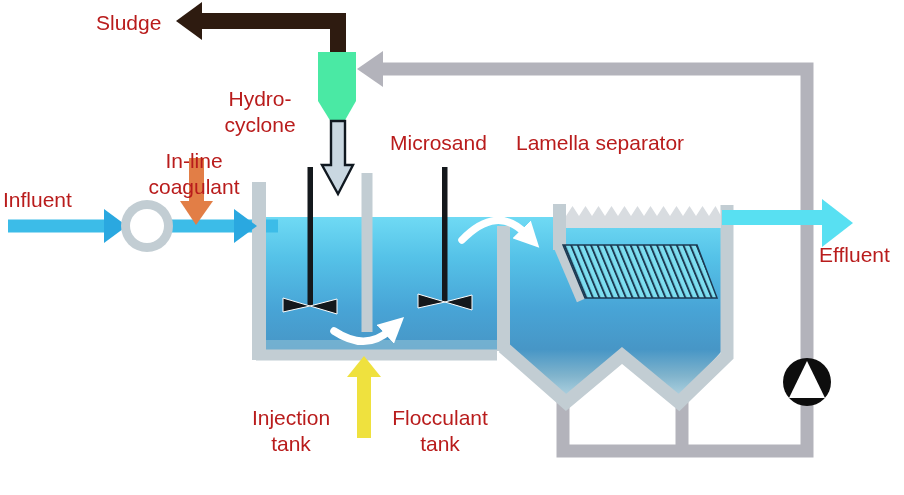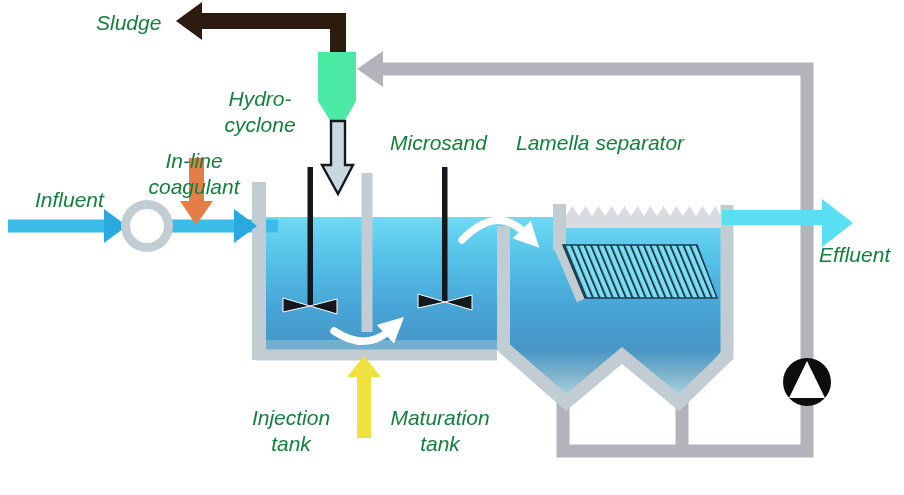--- a/index.html
+++ b/index.html
@@ -2,22 +2,22 @@
 <html><head>
 <meta charset="utf-8">
 <style>
   html,body{margin:0;padding:0;background:#fff;}
   .stage{
     position:relative;width:904px;height:495px;background:#ffffff;
     font-family:"Liberation Sans", sans-serif;overflow:hidden;
   }
   .stage svg{position:absolute;left:0;top:0;}
   .lbl{
-    position:absolute;color:#15803d;font-size:21px;line-height:1.26;
-    white-space:pre-line;letter-spacing:0;font-style:italic;
+    position:absolute;color:#b91c1c;font-size:21px;line-height:1.26;
+    white-space:pre-line;letter-spacing:0;
   }
   .ctr{text-align:center;margin-top:36px;}
 </style>
 </head>
 <body>
 
 <div class="stage">
   <svg width="904" height="495" viewBox="0 0 904 495">
     <defs>
       <linearGradient id="gradW" gradientUnits="userSpaceOnUse" x1="0" y1="217" x2="0" y2="401">
@@ -119,21 +119,21 @@
       <rect x="722" y="210" width="102" height="15" fill="#58e0f2"></rect>
       <polygon points="822,199 822,247 853,223" fill="#58e0f2"></polygon>
     </g>
   </svg>
 
   <div class="lbl" style="left:96px;top:10px;">Sludge</div>
   <div class="lbl ctr" style="left:208px;top:50px;width:104px;">Hydro-
 cyclone</div>
   <div class="lbl ctr" style="left:132px;top:112px;width:124px;">In-line
 coagulant</div>
-  <div class="lbl" style="left:3px;top:187px;margin-left:32px;">Influent</div>
+  <div class="lbl" style="left:3px;top:187px;">Influent</div>
   <div class="lbl" style="left:366px;top:130px;margin-left:24px;">Microsand</div>
   <div class="lbl" style="left:516px;top:130px;">Lamella separator</div>
   <div class="lbl" style="left:819px;top:242px;">Effluent</div>
   <div class="lbl ctr" style="left:242px;top:369px;width:98px;">Injection
 tank</div>
-  <div class="lbl ctr" style="left:382px;top:369px;width:116px;">Maturation
+  <div class="lbl ctr" style="left:382px;top:369px;width:116px;">Flocculant
 tank</div>
 </div>
 
 </body></html>

